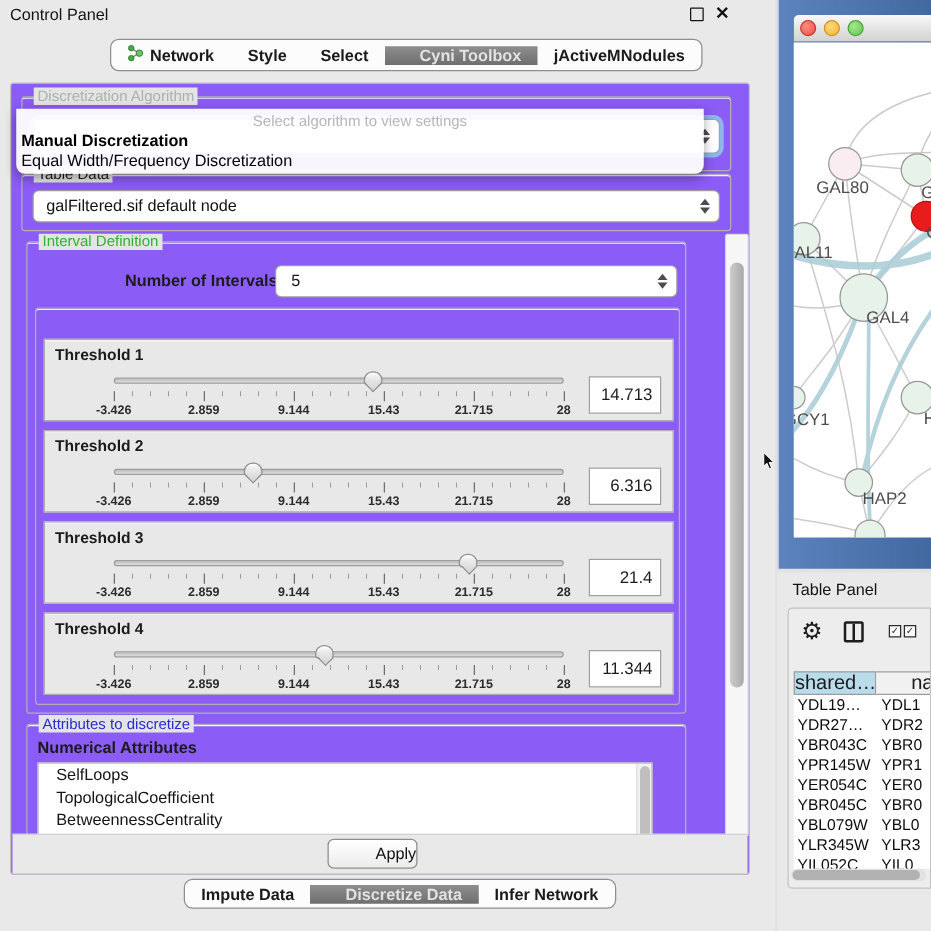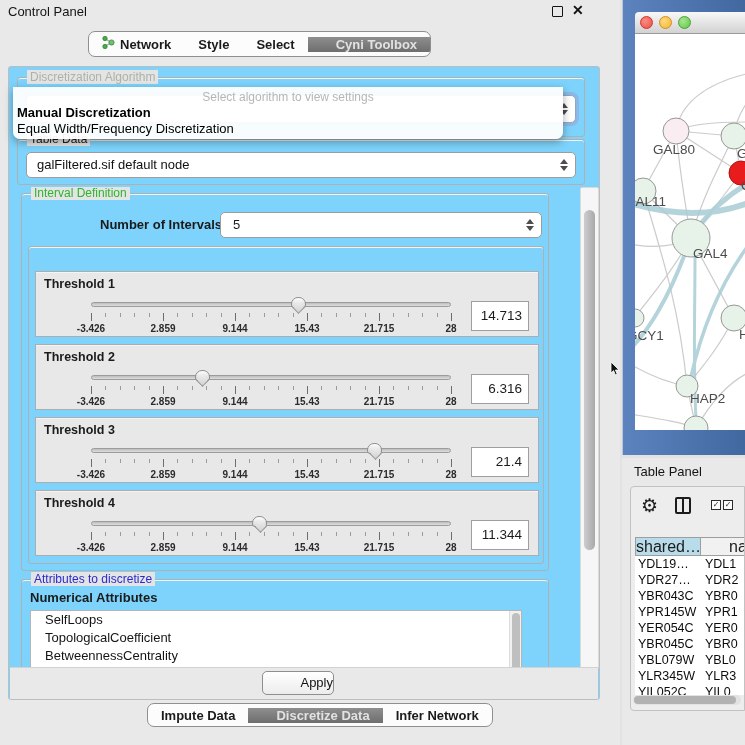--- a/index.html
+++ b/index.html
@@ -16,21 +16,21 @@
 
   .tabstrip{position:absolute;display:flex;align-items:center;background:#fcfcfc;
             border:1px solid #8f8f8f;border-radius:7px;overflow:hidden;height:26px;}
   .tabstrip.top{left:88px;top:31px;}
   .tabstrip.bottom{left:147px;top:703px;height:24px;}
   .tab{display:flex;align-items:center;gap:5px;padding:0 13px;font-size:13px;font-weight:600;color:#1a1a1a;white-space:nowrap;}
   .tab.selected{background:linear-gradient(#8e8e8e,#6e6e6e);color:#e2e2e2;padding-left:28px;}
   .vdiv{width:1px;background:#c4c4c4;margin:4px 0;}
 
   .outer-panel{position:absolute;left:8px;top:66px;width:592px;height:634px;
-               background:#7dd3fc;border:1px solid #bdbdbd;border-radius:3px;}
+               background:#8b5cf6;border:1px solid #bdbdbd;border-radius:3px;}
 
   .group{position:absolute;border:1px solid #b0b0b0;border-radius:3px;box-shadow:inset 0 1px 0 #f2f2f2;}
   .group-title{position:absolute;top:-8px;left:9px;padding:0 3px;background:#e4e4e4;font-size:12px;white-space:nowrap;}
 
   
   .algo-group{left:8px;top:10px;width:568px;height:60px;}
   .algo-title{color:#a9b3a9;}
   .algo-combo{position:absolute;left:8px;top:17px;right:8px;height:28px;background:#fff;
               border:1px solid #8fa7c0;border-radius:5px;box-shadow:0 0 0 3px #8db7e6;}
   .stepper{position:absolute;right:7px;top:50%;transform:translateY(-50%);display:flex;flex-direction:column;align-items:center;line-height:0;}
@@ -162,20 +162,23 @@
       <div class="vdiv"></div>
       <div class="tab">
         <span>Style</span>
       </div>
       <div class="vdiv"></div>
       <div class="tab">
         <span>Select</span>
       </div>
       <div class="tab selected">
         <span>Cyni Toolbox</span>
+      </div>
+      <div class="tab">
+        <span>jActiveMNodules</span>
       </div>
     </div>
 
     <div class="outer-panel">
 
       <div class="group algo-group">
         <div class="group-title algo-title">Discretization Algorithm</div>
         <div class="algo-combo">
           <span class="stepper">
               <i class="up"></i>

